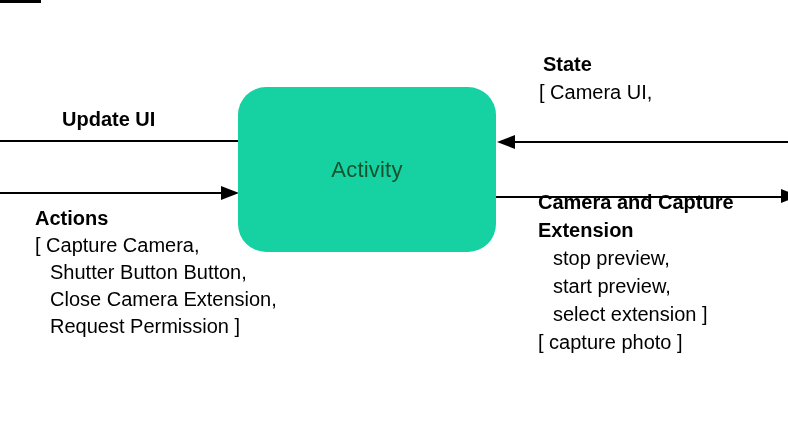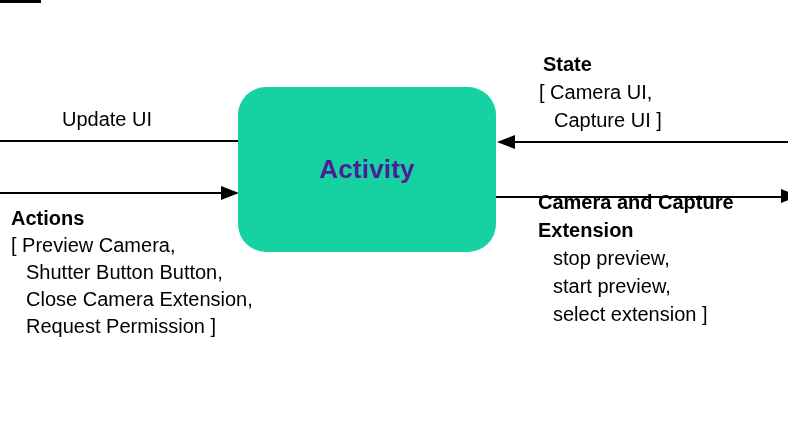--- a/index.html
+++ b/index.html
@@ -44,37 +44,36 @@
     position: absolute;
     left: 238px; top: 87px;
     width: 258px; height: 165px;
     background: #16d1a1;
     border-radius: 28px;
     display: flex;
     align-items: center;
     justify-content: center;
   }
   .activity-node span {
-    color: #4c1d95;
-    font-size: 26px;
+    color: #14532d;
+    font-size: 22px;
     letter-spacing: 0.2px;
-    font-weight: bold;
   }
   .text-block { position: absolute; line-height: 27px; white-space: nowrap; }
   .text-block .bold { font-weight: 700; }
   .text-block .indent { padding-left: 15px; }
   .label-update {
     position: absolute;
     left: 62px; top: 108px;
-    font-weight: 400;
+    font-weight: 700;
     white-space: nowrap;
   }
   .state-block   { left: 539px; top: 50px;  line-height: 28px; }
   .state-block .bold { padding-left: 4px; }
-  .actions-block { left: 11px;  top: 205px; line-height: 27px; }
+  .actions-block { left: 35px;  top: 205px; line-height: 27px; }
   .ops-block     { left: 538px; top: 188px; line-height: 28px; }
 </style>
 </head>
 <body>
 
 <div class="canvas">
 
   <div class="topleft-mark"></div>
 
   <div class="line line-update"></div>
@@ -88,32 +87,32 @@
 
   <div class="activity-node">
     <span>Activity</span>
   </div>
 
   <div class="label-update">Update UI</div>
 
   <div class="text-block state-block">
     <div class="bold">State</div>
     <div>[ Camera UI,</div>
-    <div class="indent">Capture UI ]</div>
   </div>
 
   <div class="text-block actions-block">
     <div class="bold">Actions</div>
-    <div>[ Preview Camera,</div>
+    <div>[ Capture Camera,</div>
     <div class="indent">Shutter Button Button,</div>
     <div class="indent">Close Camera Extension,</div>
     <div class="indent">Request Permission ]</div>
   </div>
 
   <div class="text-block ops-block">
     <div class="bold">Camera and Capture</div>
     <div class="bold">Extension</div>
     <div class="indent">stop preview,</div>
     <div class="indent">start preview,</div>
     <div class="indent">select extension ]</div>
+    <div>[ capture photo ]</div>
   </div>
 
 </div>
 
 </body></html>

